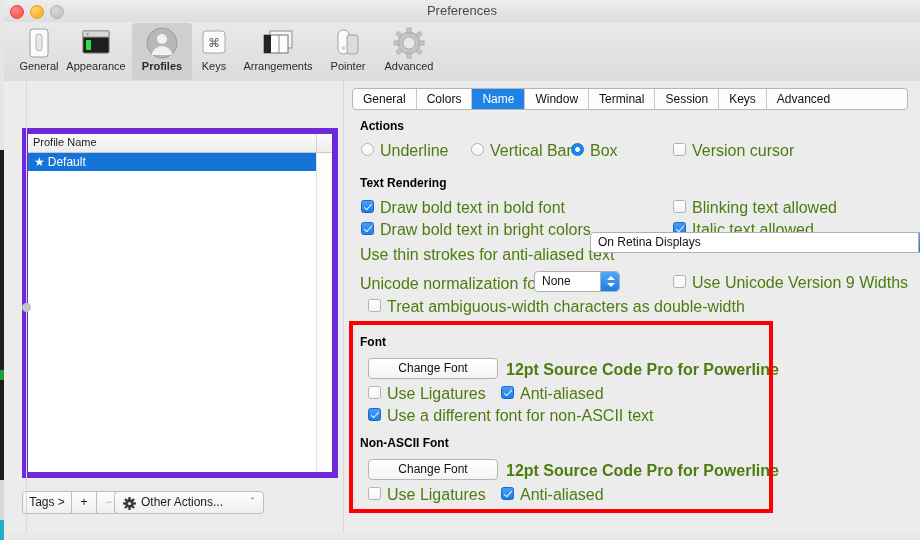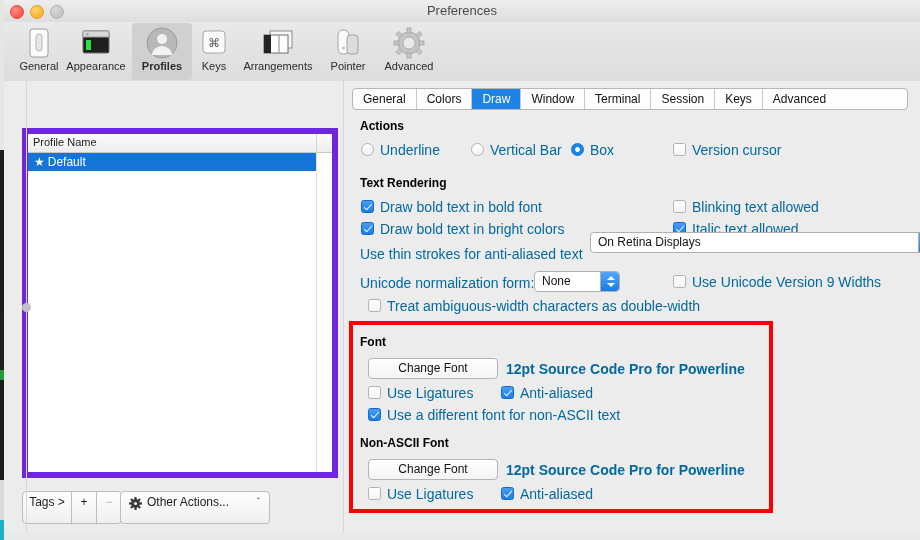--- a/index.html
+++ b/index.html
@@ -185,34 +185,34 @@
 
   
   #sidebar-bottom {
     position: absolute;
     left: 18px; top: 410px;
     height: 23px;
   }
   .sb-btn {
     position: absolute;
     top: 0;
-    height: 33px;
+    height: 23px;
     box-sizing: border-box;
     background: linear-gradient(to bottom,#fdfdfd,#f0f0f0);
     border: 1px solid #bdbdbd;
     font-size: 12px;
     color: #1c1c1c;
     text-align: center;
     line-height: 21px;
     cursor: default;
   }
   #btn-tags   { left: 0;   width: 50px; border-radius: 4px 0 0 4px; }
   #btn-plus   { left: 49px;width: 26px; }
   #btn-minus  { left: 74px;width: 26px; border-radius: 0 4px 4px 0; color: #b6b6b6; }
-  #btn-other  { left: 98px; width: 150px; border-radius: 4px; text-align: left; padding-left: 8px; }
+  #btn-other  { left: 92px; width: 150px; border-radius: 4px; text-align: left; padding-left: 8px; }
   #gear-icon-g { position: absolute; left: 8px; top: 4px; }
   #other-label { position:absolute; left: 26px; top: 0; line-height: 21px;}
   #other-chev  { position:absolute; right: 9px; top: 0; line-height:21px; font-size: 10px; color:#444; }
 
   
   #divider {
     position: absolute;
     left: 22px; top: 81px;
     width: 1px; height: 459px;
     background: #d8d8d8;
@@ -267,22 +267,22 @@
 
   
   .sect-title {
     position: absolute;
     font-size: 12px;
     font-weight: bold;
     color: #000;
   }
   .lbl {
     position: absolute;
-    font-size: 14px;
-    color: #0369a1;
+    font-size: 16px;
+    color: #4d7c0f;
     white-space: nowrap;
   }
   .radio {
     position: absolute;
     width: 13px; height: 13px;
     border-radius: 50%;
     box-sizing: border-box;
     background: linear-gradient(to bottom,#ffffff,#f2f2f2);
     border: 1px solid #b2b2b2;
   }
@@ -534,21 +534,21 @@
 
   <div id="divider"></div>
   <div id="divider-handle"></div>
   <div id="pane-border"></div>
 
   <div id="content">
 
     <div id="tabbar">
       <div class="tab">General</div>
       <div class="tab">Colors</div>
-      <div class="tab active">Draw</div>
+      <div class="tab active">Name</div>
       <div class="tab">Window</div>
       <div class="tab">Terminal</div>
       <div class="tab">Session</div>
       <div class="tab">Keys</div>
       <div class="tab">Advanced</div>
     </div>
 
     <div class="sect-title" style="left:16px;top:38px">Actions</div>
 
     <div class="radio" style="left:17px;top:62px"></div>

